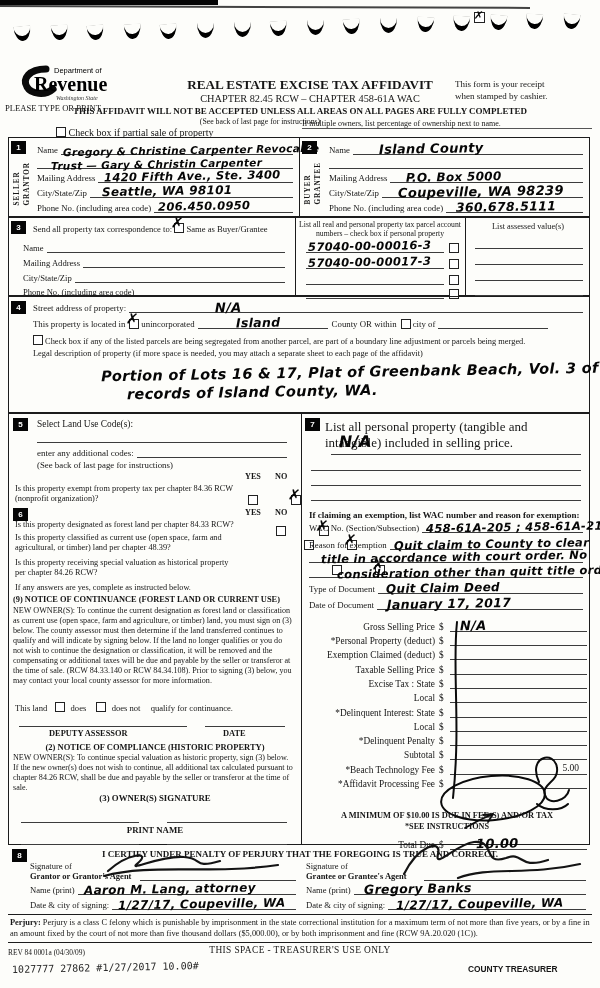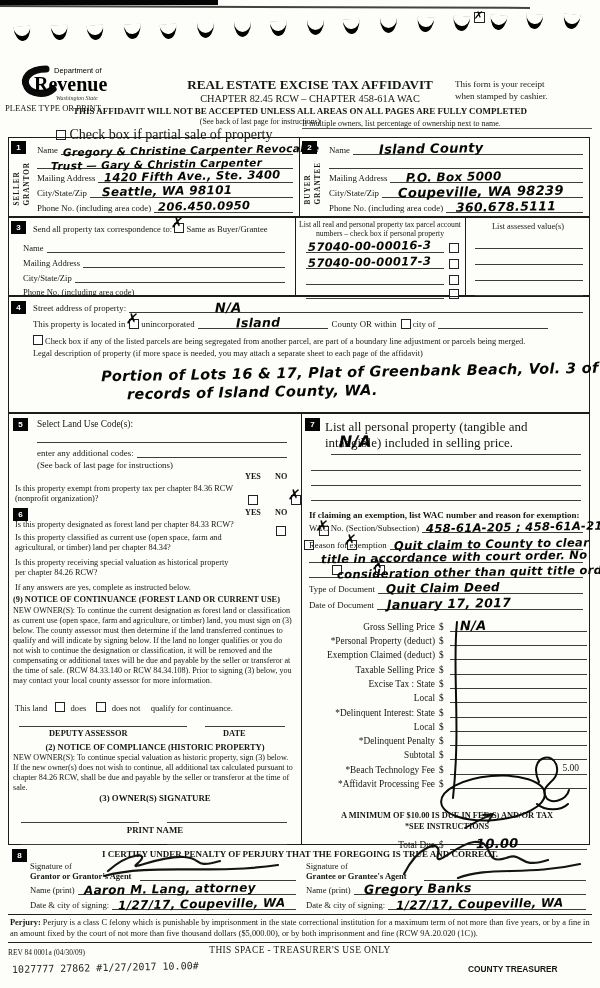--- a/index.html
+++ b/index.html
@@ -76,21 +76,21 @@
   <div class="abs" style="left:5px;top:103px;font-size:8.6px;">PLEASE TYPE OR PRINT</div>
   <div class="abs b c" style="left:150px;top:77px;width:320px;font-size:13.2px;">REAL ESTATE EXCISE TAX AFFIDAVIT</div>
   <div class="abs c" style="left:150px;top:93px;width:320px;font-size:10.3px;">CHAPTER 82.45 RCW – CHAPTER 458-61A WAC</div>
   <div class="abs" style="left:455px;top:79px;width:135px;font-size:9px;line-height:1.3;">
     <span>This form is your receipt</span><br>
     <span>when stamped by cashier.</span>
   </div>
   <div class="abs b c" style="left:0;top:106px;width:600px;font-size:9px;">THIS AFFIDAVIT WILL NOT BE ACCEPTED UNLESS ALL AREAS ON ALL PAGES ARE FULLY COMPLETED</div>
   <div class="abs c" style="left:0;top:117px;width:520px;font-size:7.8px;">(See back of last page for instructions)</div>
   <div class="abs" style="left:302px;top:119px;width:290px;font-size:8px;border-bottom:1px solid #555;">If multiple owners, list percentage of ownership next to name.</div>
-  <div class="abs" style="left:56px;top:127px;font-size:14px;">
+  <div class="abs" style="left:56px;top:127px;font-size:10px;">
     <span class="cb"></span>
     <span>Check box if partial sale of property</span>
   </div>
 
   
   <div class="box" style="left:8px;top:137px;width:582px;height:80px;">
     <div class="vline" style="left:290px;"></div>
 
     <div class="numbox" style="left:2px;top:3px;">1</div>
     <div class="vlab" style="left:4px;top:24px;">
@@ -265,21 +265,21 @@
     <span class="cb abs" style="left:239px;top:76px;"></span>
     <span class="cb abs" style="left:268px;top:76px;"><span class="xm">✗</span></span>
 
     
     <div class="numbox" style="left:4px;top:94px;">6</div>
     <div class="abs b" style="left:236px;top:94px;font-size:8.2px;">YES</div>
     <div class="abs b" style="left:266px;top:94px;font-size:8.2px;">NO</div>
     <div class="abs q" style="left:6px;top:106px;width:226px;">Is this property designated as forest land per chapter 84.33 RCW?</div>
     <span class="cb abs" style="left:239px;top:107px;"></span>
     <span class="cb abs" style="left:268px;top:107px;"><span class="xm">✗</span></span>
-    <div class="abs q" style="left:6px;top:119px;width:226px;">Is this property classified as current use (open space, farm and agricultural, or timber) land per chapter 84.34?</div>
+    <div class="abs q" style="left:6px;top:119px;width:226px;">Is this property classified as current use (open space, farm and agricultural, or timber) land per chapter 48.39?</div>
     <span class="cb abs" style="left:239px;top:121px;"></span>
     <span class="cb abs" style="left:268px;top:121px;"><span class="xm">✗</span></span>
     <div class="abs q" style="left:6px;top:144px;width:226px;">Is this property receiving special valuation as historical property per chapter 84.26 RCW?</div>
     <span class="cb abs" style="left:239px;top:146px;"></span>
     <span class="cb abs" style="left:268px;top:146px;"><span class="xm">✗</span></span>
     <div class="abs q" style="left:6px;top:169px;width:260px;">If any answers are yes, complete as instructed below.</div>
     <div class="abs b" style="left:4px;top:181px;font-size:8.4px;">(9) NOTICE OF CONTINUANCE (FOREST LAND OR CURRENT USE)</div>
     <div class="abs para" style="left:4px;top:192px;width:280px;">NEW OWNER(S): To continue the current designation as forest land or classification as current use (open space, farm and agriculture, or timber) land, you must sign on (3) below. The county assessor must then determine if the land transferred continues to qualify and will indicate by signing below. If the land no longer qualifies or you do not wish to continue the designation or classification, it will be removed and the compensating or additional taxes will be due and payable by the seller or transferor at the time of sale. (RCW 84.33.140 or RCW 84.34.108). Prior to signing (3) below, you may contact your local county assessor for more information.</div>
     <div class="abs" style="left:6px;top:288px;font-size:8.6px;">
       <span>This land</span>

